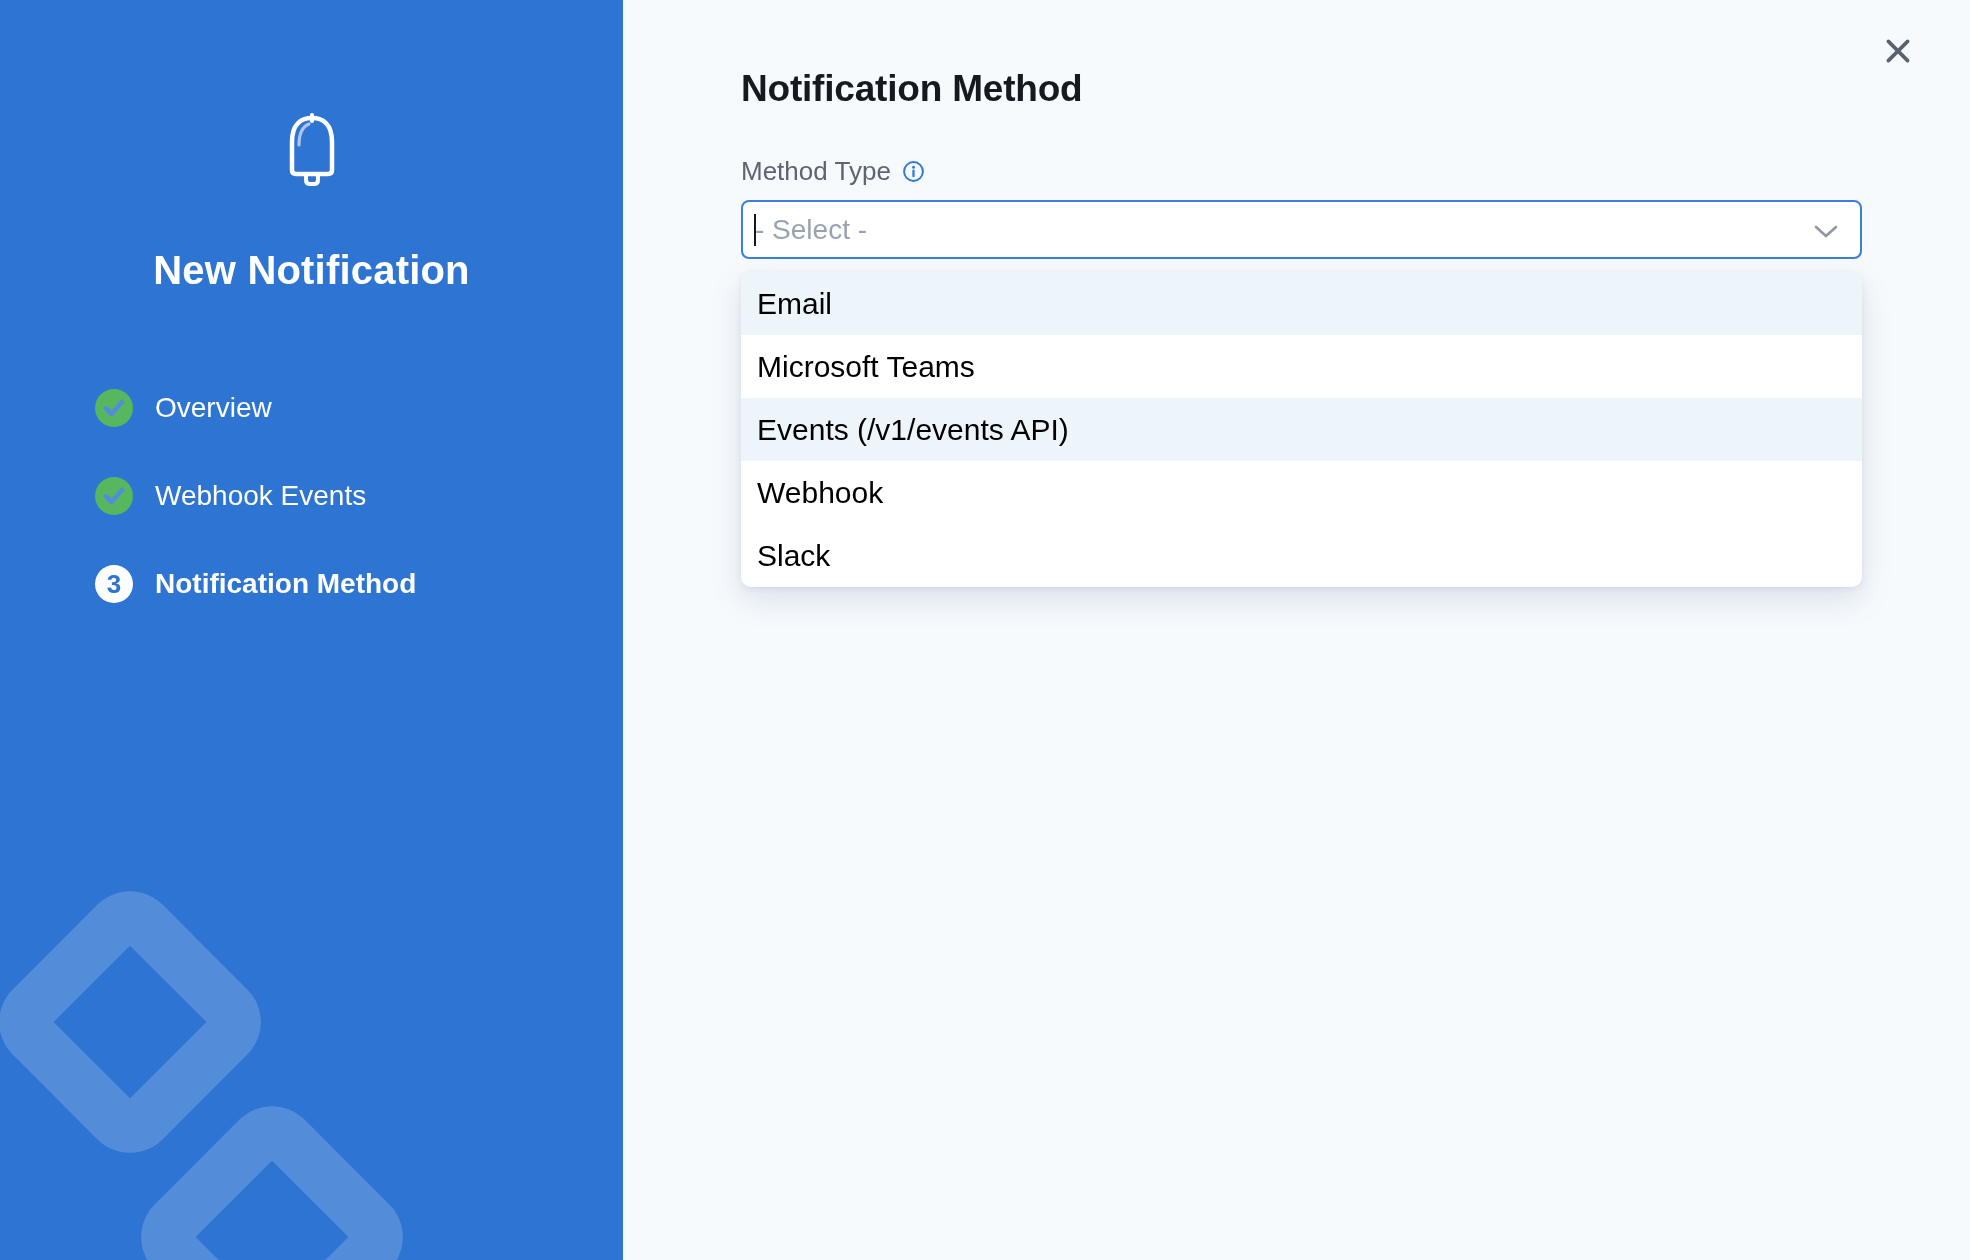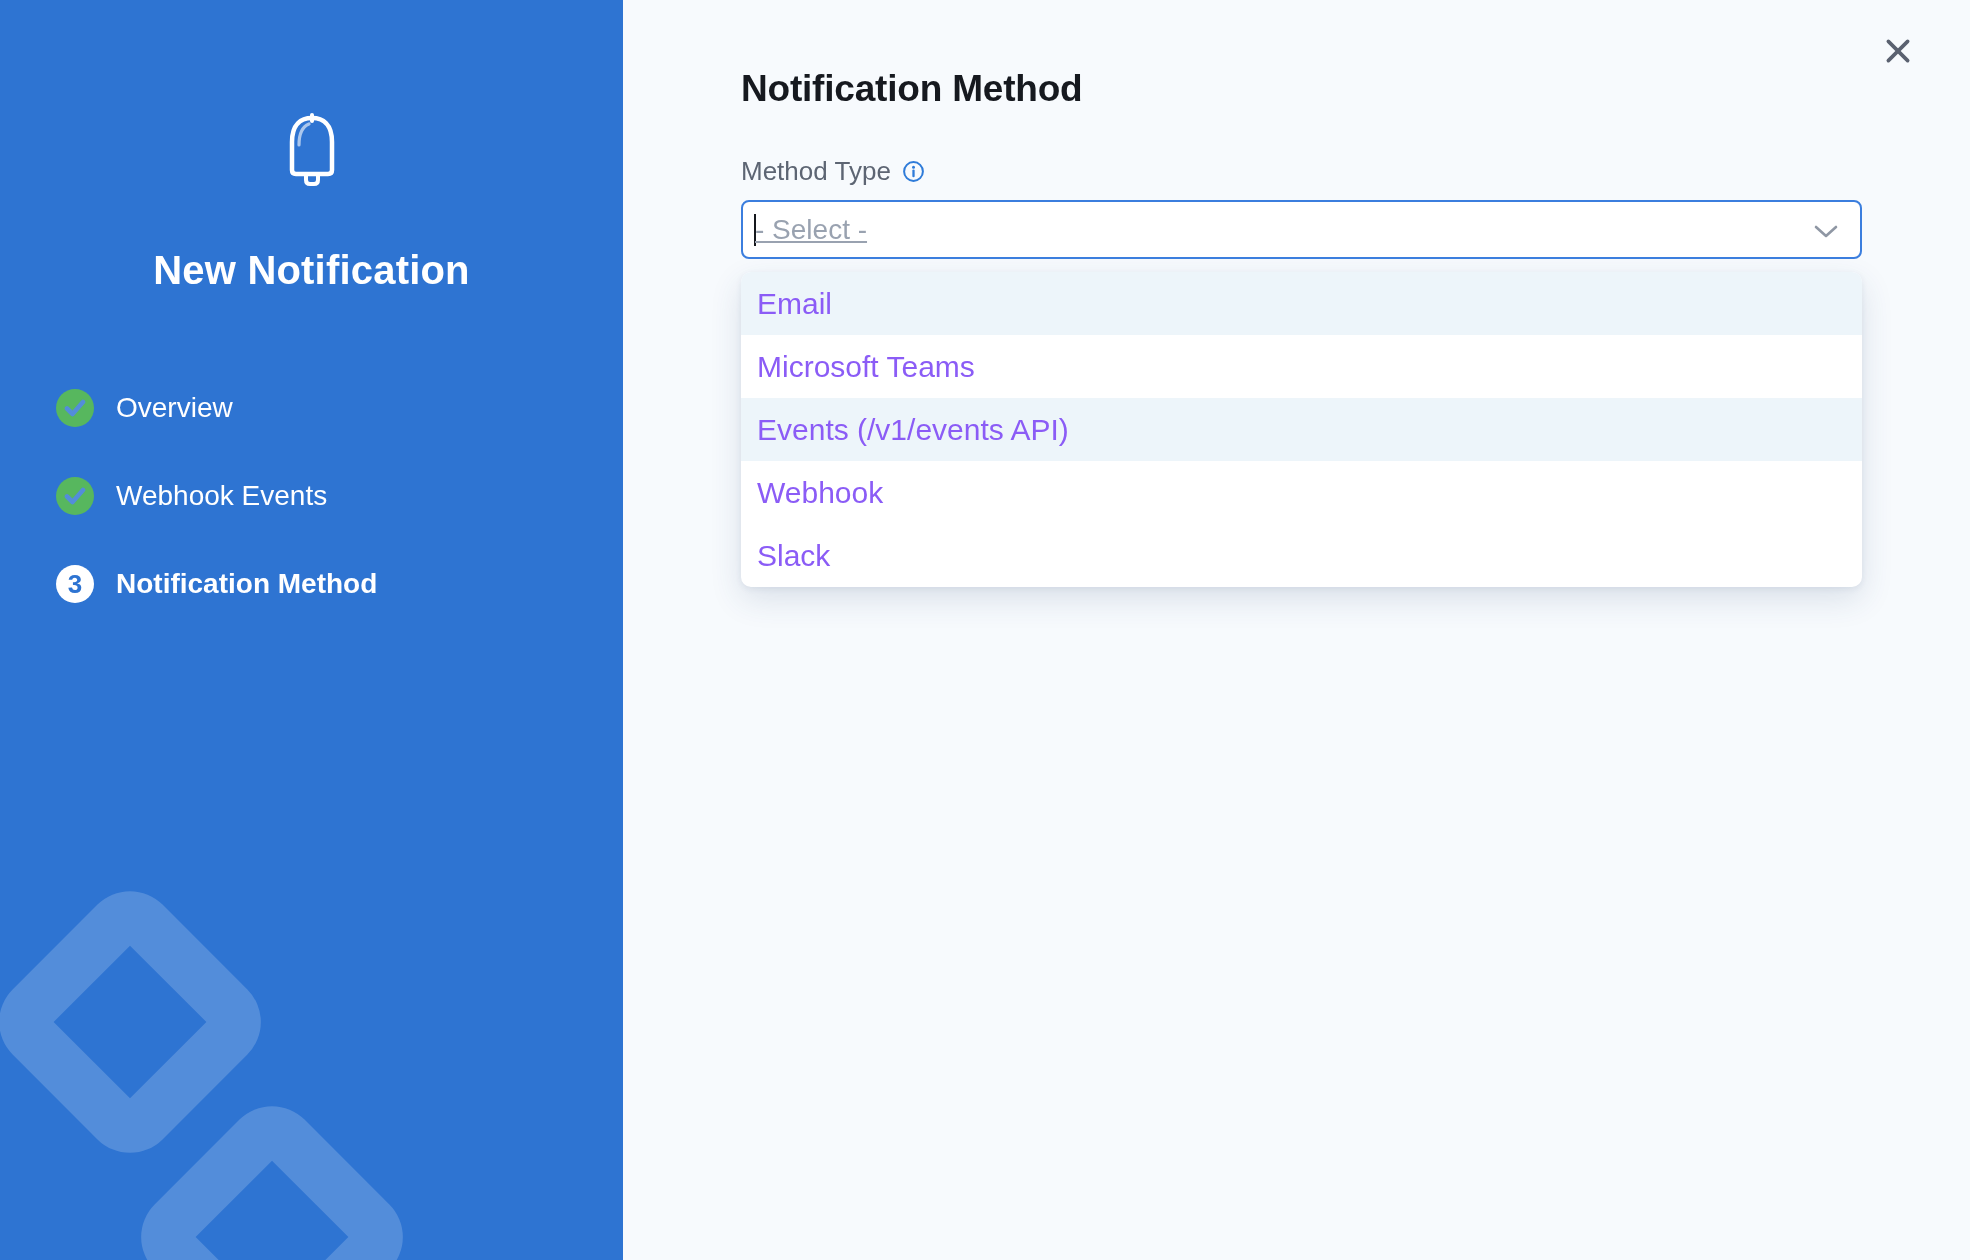--- a/index.html
+++ b/index.html
@@ -27,21 +27,21 @@
   }
   .ring-a { left: 24px;  top: 916px; }
   .ring-b { left: 166px; top: 1131px; }
 
   .sb-head { position: relative; text-align: center; padding-top: 112px; }
   .sb-title {
     margin-top: 54px;
     font-size: 40px; font-weight: bold; color: #ffffff;
     letter-spacing: 0.2px;
   }
-  .steps { position: relative; margin-top: 96px; padding-left: 56px; }
+  .steps { position: relative; margin-top: 96px; padding-left: 95px; }
   .step { display: flex; align-items: center; margin-bottom: 50px; }
   .badge {
     width: 38px; height: 38px; border-radius: 50%;
     margin-right: 22px; flex-shrink: 0;
     display: flex; align-items: center; justify-content: center;
   }
   .badge.done { background: #57b75e; }
   .badge.current {
     background: #ffffff; color: #2e74d2;
     font-size: 26px; font-weight: bold;
@@ -82,36 +82,36 @@
     position: relative; cursor: text;
   }
   .caret-bar {
     width: 2px; height: 32px; background: #15181d;
     margin-left: 11px; flex-shrink: 0;
     animation: blink 1.1s step-end infinite;
   }
   @keyframes blink { 50% { opacity: 0; } }
   .placeholder {
     margin-left: -1px;
-    font-size: 28px; color: #99a2b0; text-decoration: underline;
+    font-size: 28px; color: #99a2b0;
   }
   .chevron { position: absolute; right: 22px; top: 23px; }
 
   .dropdown {
     margin-top: 13px;
     background: #ffffff;
     border-radius: 10px;
     overflow: hidden;
     box-shadow: 0 12px 32px rgba(40, 70, 110, 0.14), 0 2px 6px rgba(40, 70, 110, 0.08);
   }
   .opt {
     height: 63px;
     display: flex; align-items: center;
     padding: 0 16px;
-    font-size: 30px; color: #8b5cf6;
+    font-size: 30px; color: #000000;
     cursor: pointer;
   }
   .opt.hl { background: #edf5fa; }
 </style>
 </head>
 <body>
 
 <div class="modal">
 
   <aside class="sidebar">

